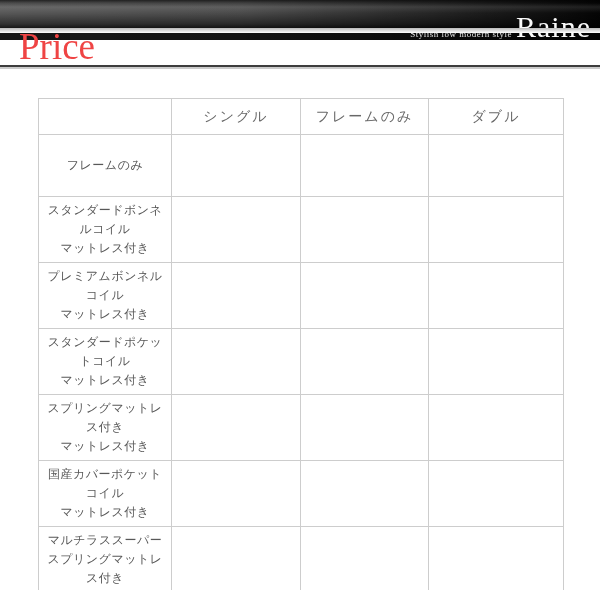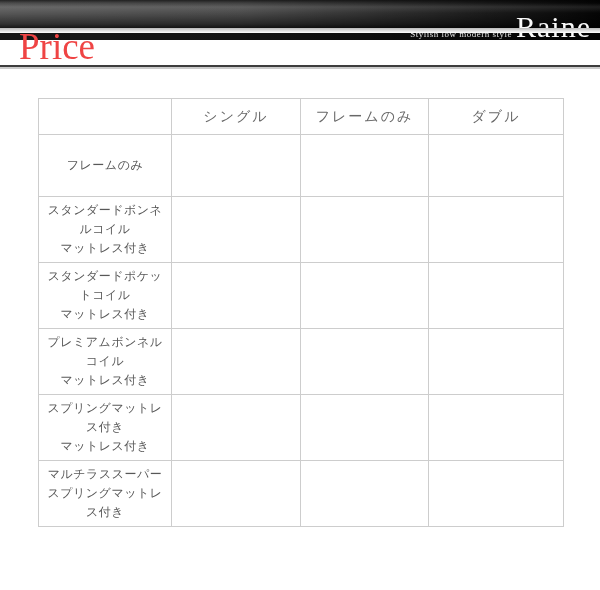--- a/index.html
+++ b/index.html
@@ -144,35 +144,42 @@
       <td></td>
     </tr>
     <tr class="std">
       <th>スタンダードボンネルコイル
 マットレス付き</th>
       <td></td>
       <td></td>
       <td></td>
     </tr>
     <tr class="std">
+      <th>プレミアムボンネルコイル
+マットレス付き</th>
+      <td></td>
+      <td></td>
+      <td></td>
+    </tr>
+    <tr class="std">
       <th>スタンダードポケットコイル
 マットレス付き</th>
       <td></td>
       <td></td>
       <td></td>
     </tr>
     <tr class="std">
-      <th>プレミアムボンネルコイル
+      <th>スプリングマットレス付き
 マットレス付き</th>
       <td></td>
       <td></td>
       <td></td>
     </tr>
     <tr class="std">
-      <th>スプリングマットレス付き
+      <th>国産カバーポケットコイル
 マットレス付き</th>
       <td></td>
       <td></td>
       <td></td>
     </tr>
     <tr class="tall">
       <th>マルチラススーパー
 スプリングマットレス付き</th>
       <td></td>
       <td></td>

